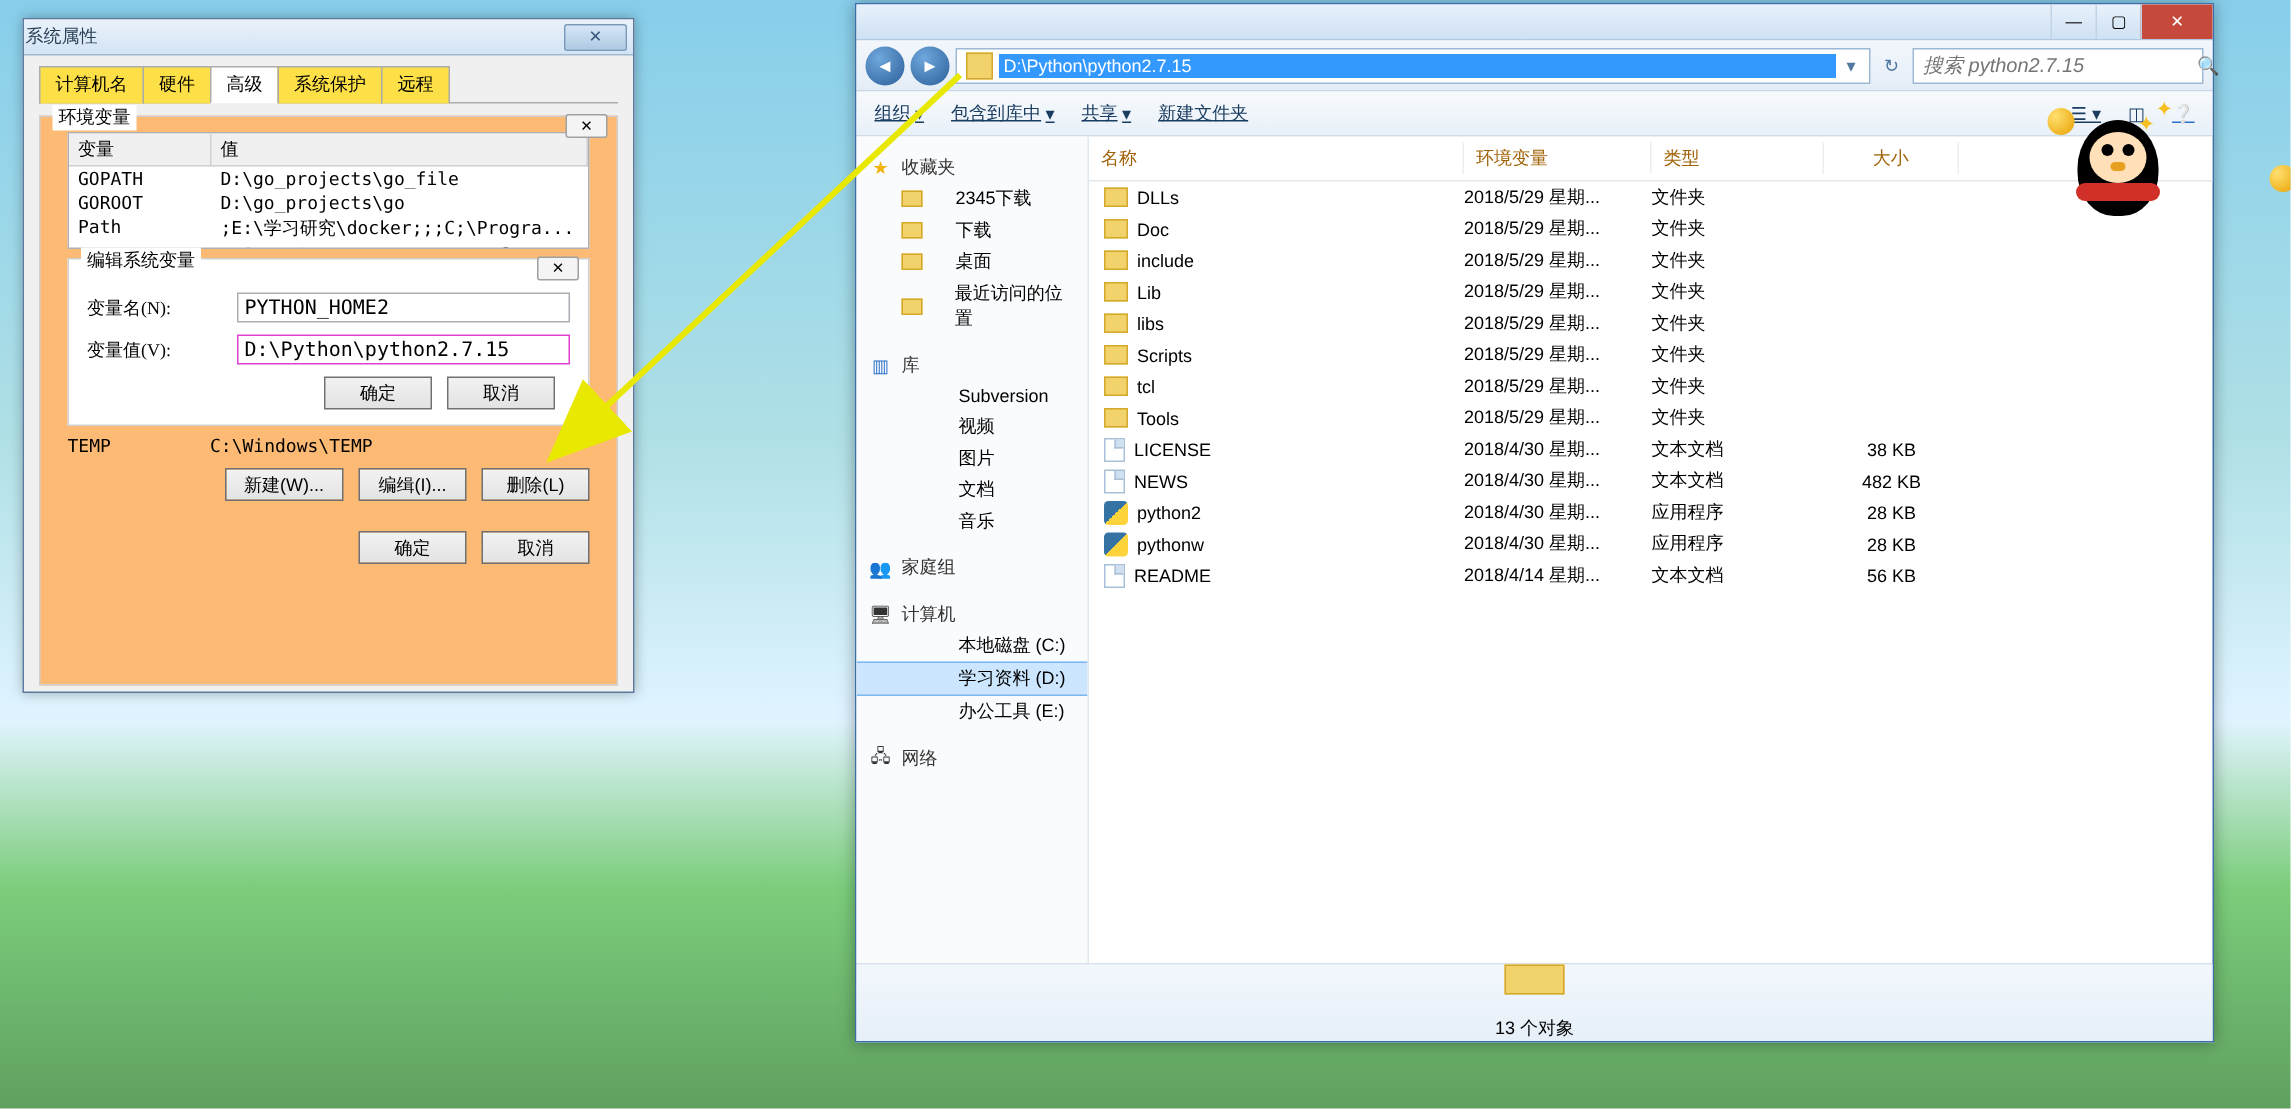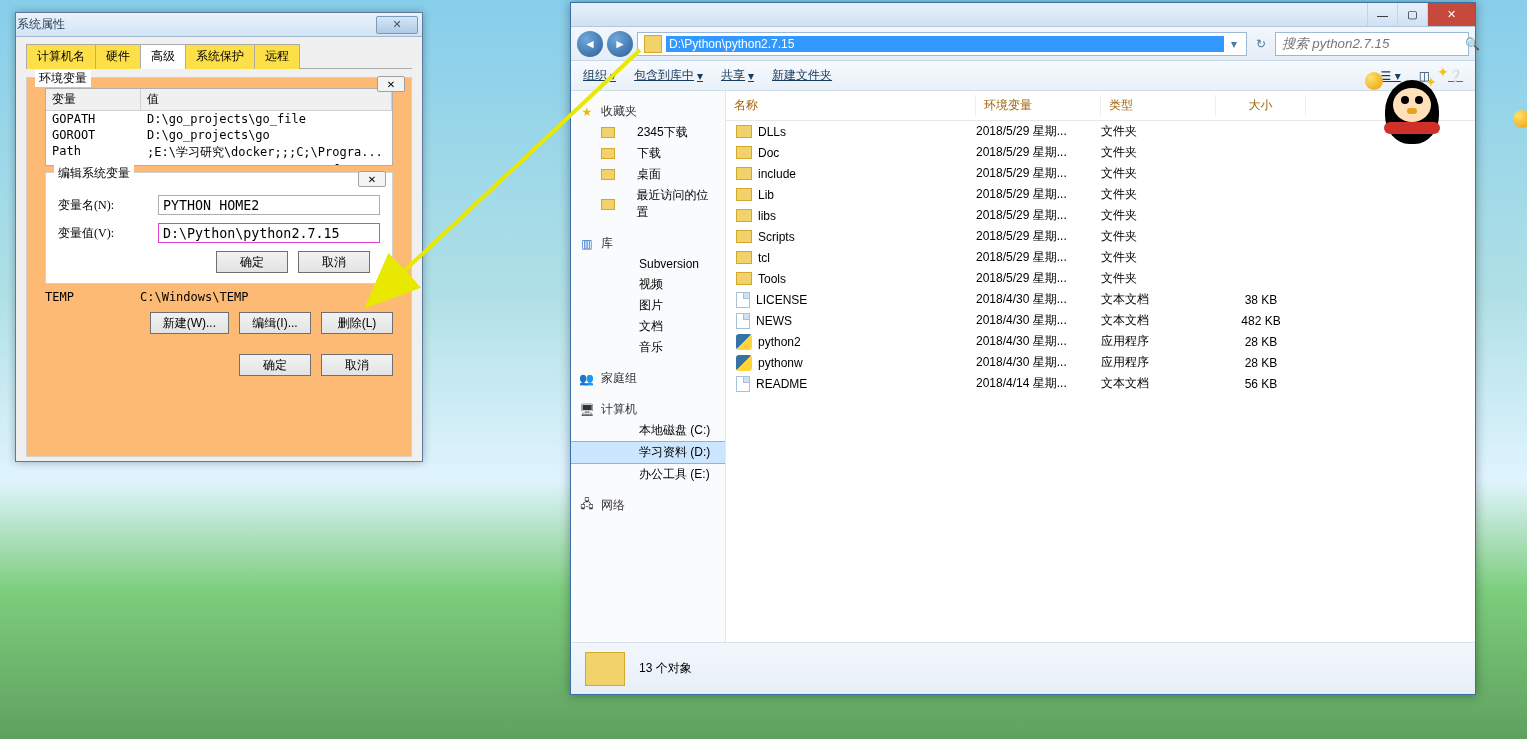--- a/index.html
+++ b/index.html
@@ -116,21 +116,21 @@
 .c-name{width:250px;} .c-date{width:125px;} .c-type{width:115px;} .c-size{width:90px;text-align:center;}
 .fl-row{ display:flex; padding:2px 0; align-items:center;}
 .fl-row .c-name{display:flex;align-items:center;gap:6px;padding-left:10px;}
 .fl-ic-fold{width:16px;height:13px;background:#F2D26B;border:1px solid #D4A82A;}
 .fl-ic-txt{width:14px;height:16px;background:#FFF;border:1px solid #A8C0D8;position:relative;}
 .fl-ic-txt::after{content:'';position:absolute;top:0;right:0;width:5px;height:5px;
  background:#D0E0F0;border-left:1px solid #A8C0D8;border-bottom:1px solid #A8C0D8;}
 .fl-ic-py{width:16px;height:16px;background:linear-gradient(135deg,#3673A5 50%,#FFD43B 50%);border-radius:3px;}
 .ex-status{ height:52px; border-top:1px solid #D8E2EC;
  display:flex;align-items:center;gap:14px;padding:0 14px;
- background:linear-gradient(to bottom,#F2F7FC,#E6EFF8);}
+ background:linear-gradient(to bottom,#F2F7FC,#E6EFF8);flex-direction:column;}
 .st-ic{width:40px;height:34px;background:#F2D26B;border:1px solid #D4A82A;}
 
 
 .arrow-svg{ position:absolute; left:0; top:0; pointer-events:none;}
 
 
 .penguin{ position:absolute; right:80px; top:70px; width:70px;height:80px;}
 .pg-body{width:54px;height:64px;background:#000;border-radius:50% 50% 45% 45%;position:absolute;left:8px;top:10px;}
 .pg-face{width:38px;height:34px;background:#FFE0B8;border-radius:50%;position:absolute;left:16px;top:18px;}
 .pg-eye{width:8px;height:8px;background:#000;border-radius:50%;position:absolute;top:26px;}

